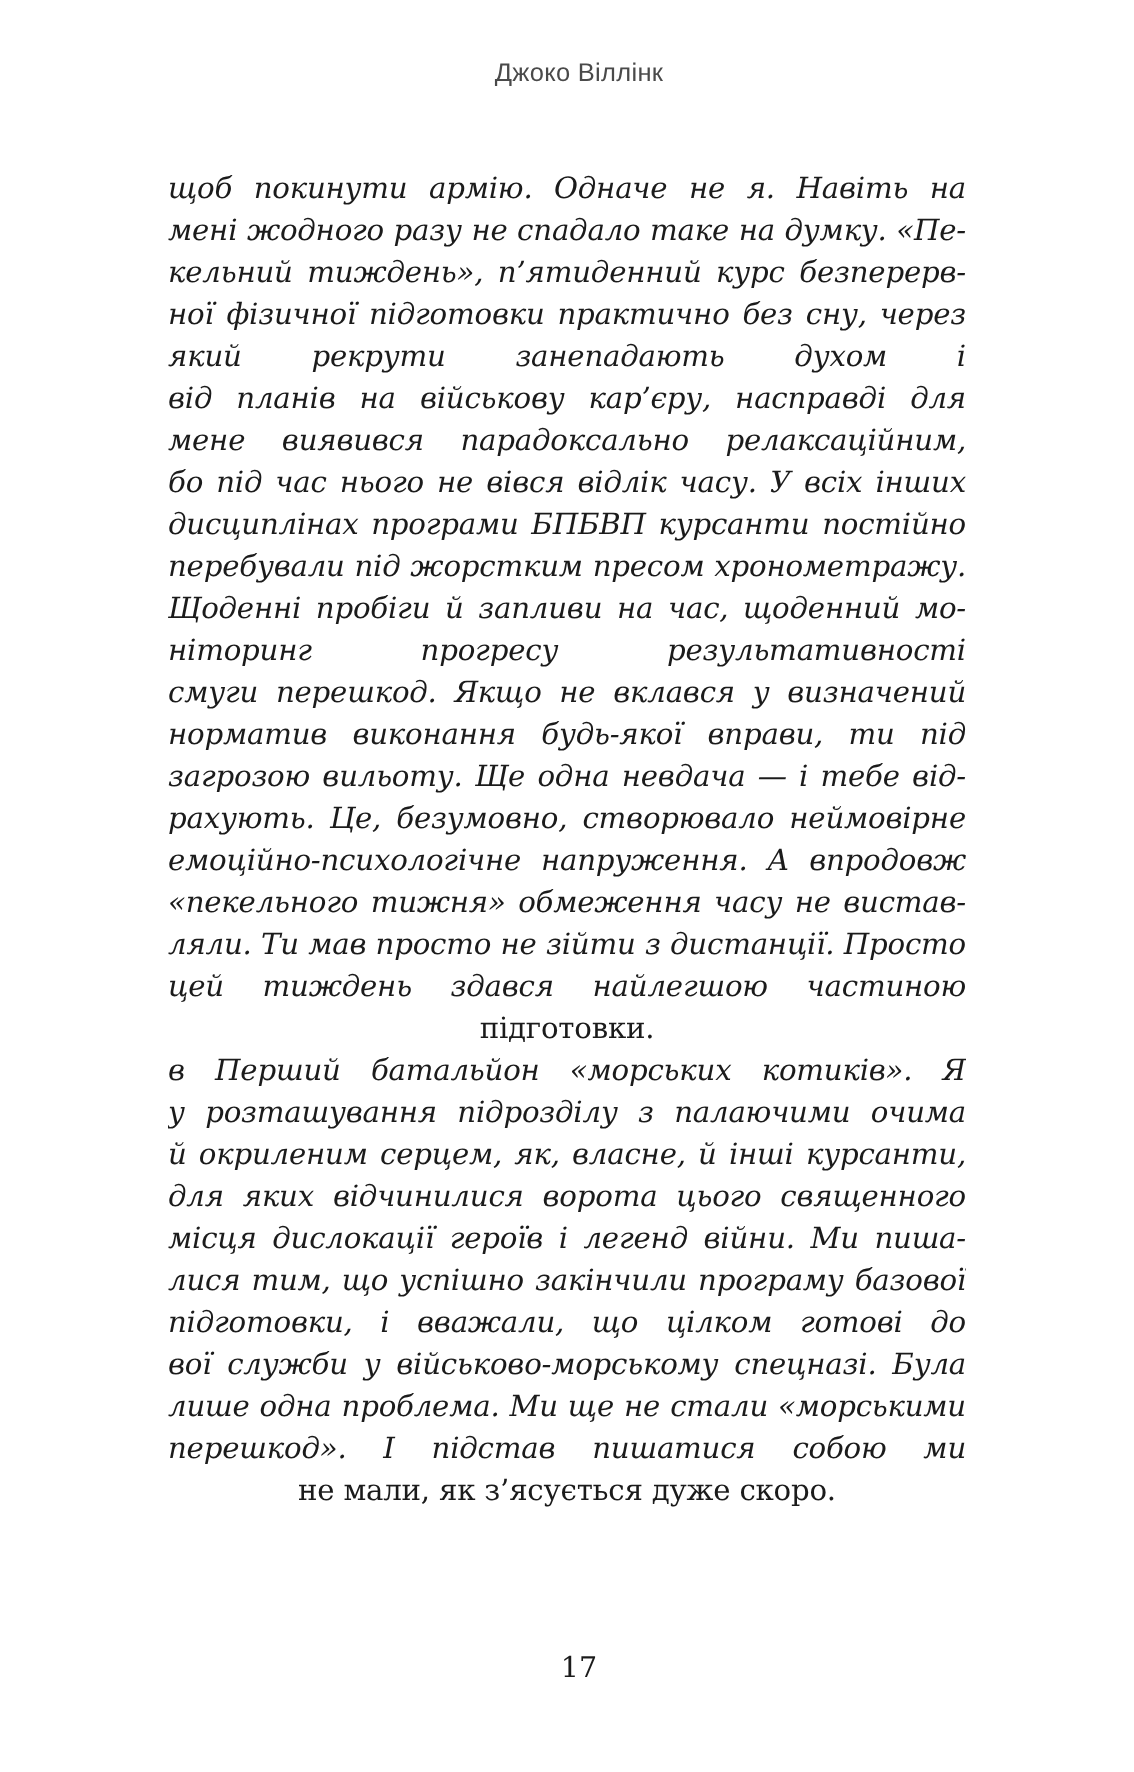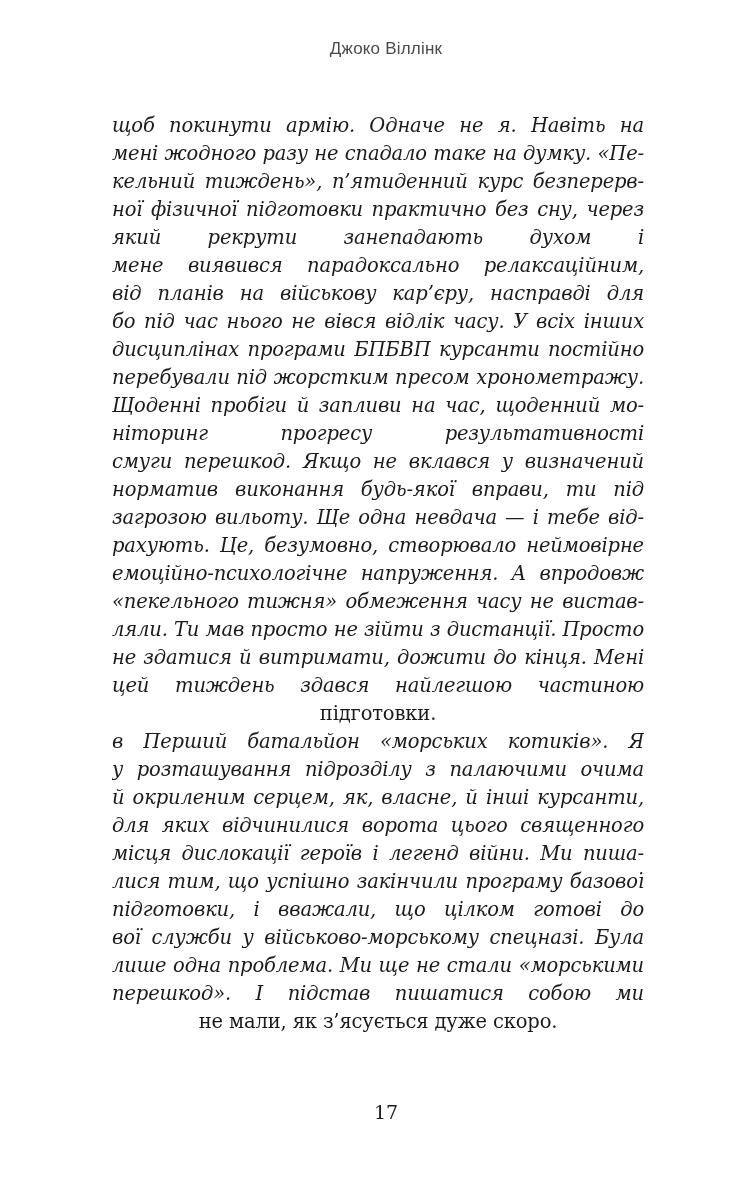--- a/index.html
+++ b/index.html
@@ -84,35 +84,34 @@
 <div class="page">
   <div class="running-header">Джоко Віллінк</div>
 
   <div class="body-text">
       <div class="para">
         <div class="line fill">щоб покинути армію. Одначе не я. Навіть на мить</div>
         <div class="line fill">мені жодного разу не спадало таке на думку. «Пе-</div>
         <div class="line fill">кельний тиждень», п’ятиденний курс безперерв-</div>
         <div class="line fill">ної фізичної підготовки практично без сну, через</div>
         <div class="line fill">який рекрути занепадають духом і відступаються</div>
+        <div class="line fill">від планів на військову кар’єру, насправді для</div>
         <div class="line fill">мене виявився парадоксально релаксаційним,</div>
-        <div class="line fill">від планів на військову кар’єру, насправді для</div>
         <div class="line fill">бо під час нього не вівся відлік часу. У всіх інших</div>
         <div class="line fill">дисциплінах програми БПБВП курсанти постійно</div>
         <div class="line fill">перебували під жорстким пресом хронометражу.</div>
         <div class="line fill">Щоденні пробіги й запливи на час, щоденний мо-</div>
         <div class="line fill">ніторинг прогресу результативності проходження</div>
         <div class="line fill">смуги перешкод. Якщо не вклався у визначений</div>
         <div class="line fill">норматив виконання будь-якої вправи, ти під</div>
         <div class="line fill">загрозою вильоту. Ще одна невдача — і тебе від-</div>
         <div class="line fill">рахують. Це, безумовно, створювало неймовірне</div>
         <div class="line fill">емоційно-психологічне напруження. А впродовж</div>
         <div class="line fill">«пекельного тижня» обмеження часу не вистав-</div>
         <div class="line fill">ляли. Ти мав просто не зійти з дистанції. Просто</div>
-        <div class="line fill">не здатися й витримати, дожити до кінця. Мені</div>
         <div class="line fill">цей тиждень здався найлегшою частиною базової</div>
         <div class="line last">підготовки.</div>
       </div>
       <div class="para">
         <div class="line fill">в Перший батальйон «морських котиків». Я прибув</div>
         <div class="line fill">у розташування підрозділу з палаючими очима</div>
         <div class="line fill">й окриленим серцем, як, власне, й інші курсанти,</div>
         <div class="line fill">для яких відчинилися ворота цього священного</div>
         <div class="line fill">місця дислокації героїв і легенд війни. Ми пиша-</div>
         <div class="line fill">лися тим, що успішно закінчили програму базової</div>

